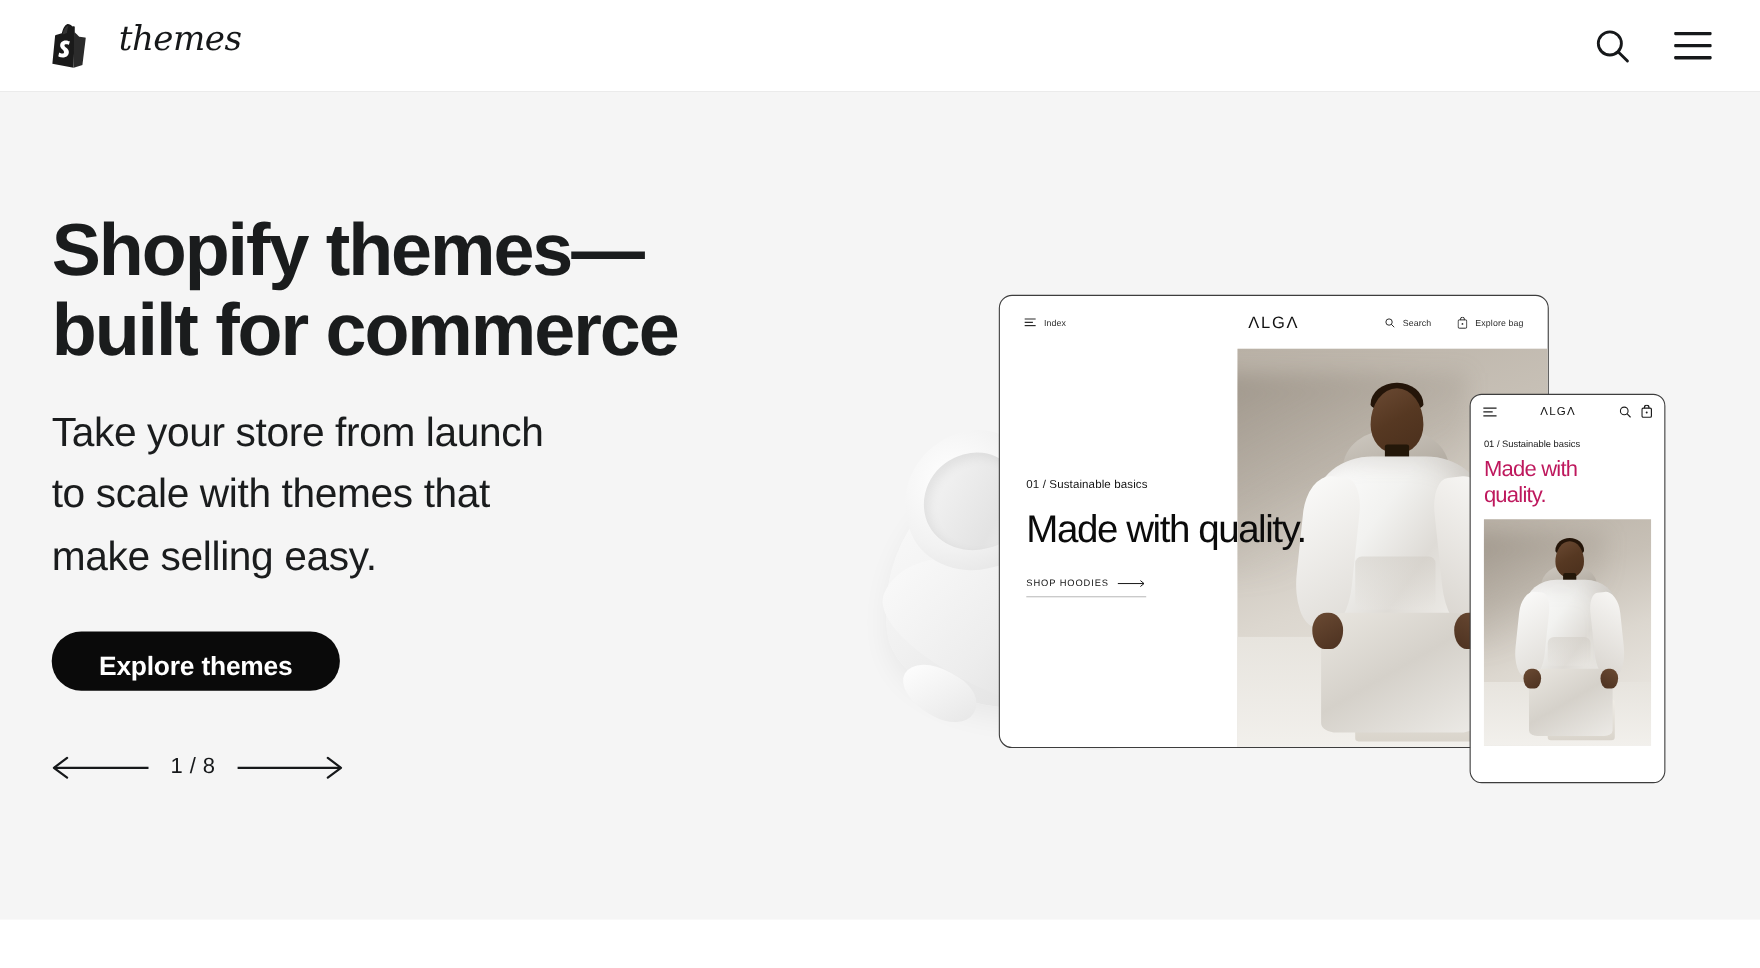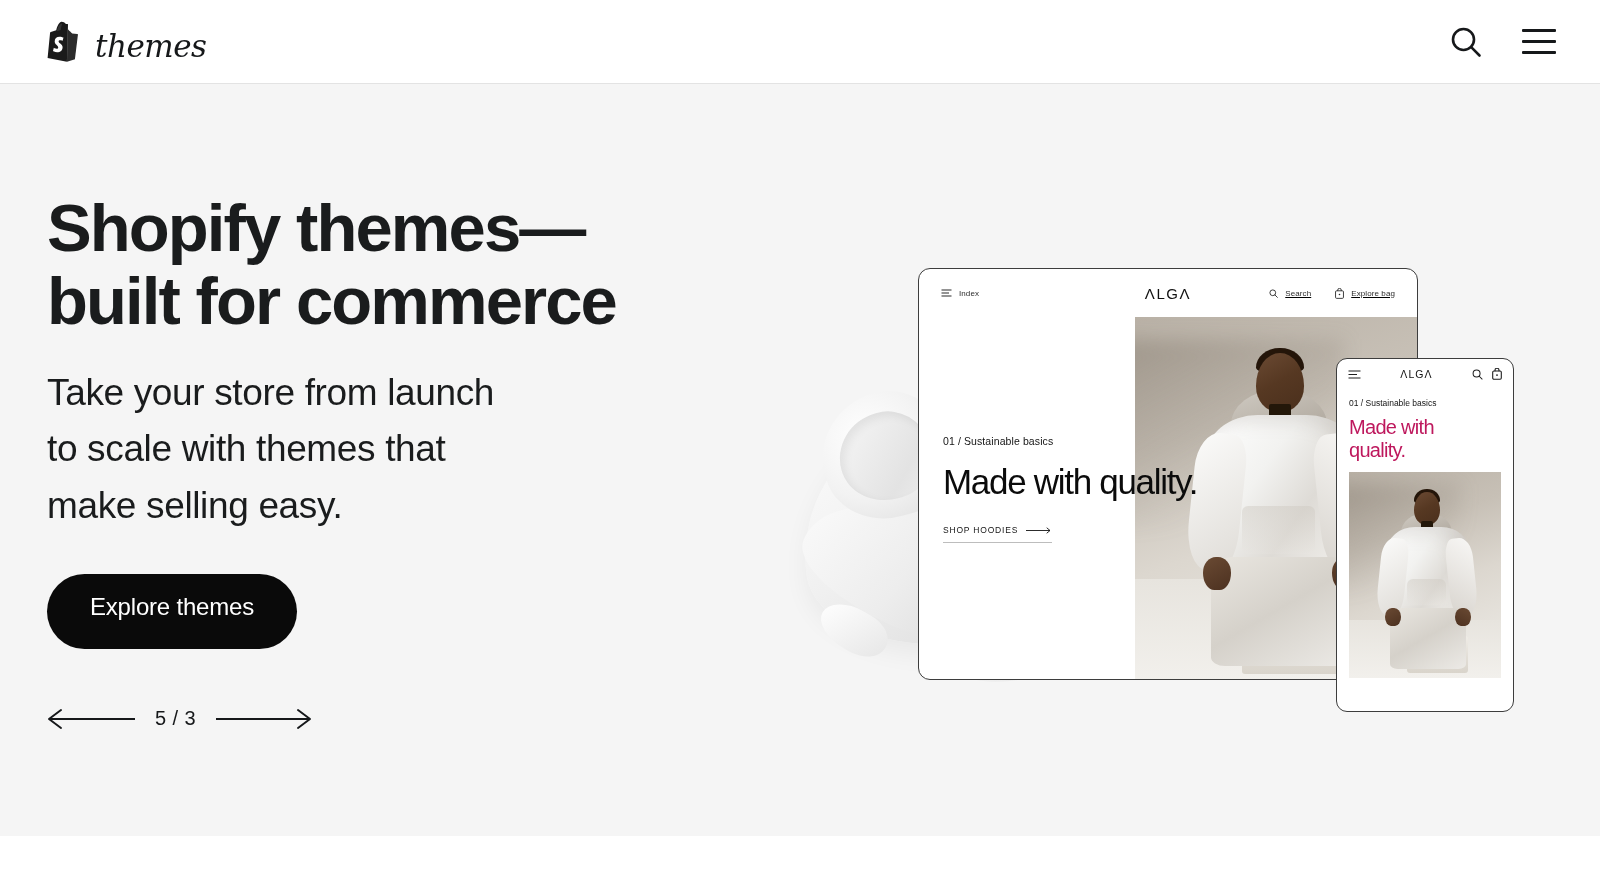--- a/index.html
+++ b/index.html
@@ -18,22 +18,22 @@
     position: relative;
     height: 84px;
     background: #ffffff;
     border-bottom: 1px solid #e3e3e3;
     display: flex;
     align-items: center;
     padding: 0 38px 0 46px;
   }
   .brand {
     display: flex;
-    align-items: flex-end;
-    gap: 13px;
+    align-items: flex-start;
+    gap: 26px;
     text-decoration: none;
   }
   .shopify-bag { display: block; }
   .brand-word {
     font-family: "DejaVu Serif", serif;
     font-style: italic;
     font-weight: 400;
     font-size: 31px;
     letter-spacing: -0.5px;
     color: #16181a;
@@ -97,24 +97,24 @@
     color: #1a1c1d;
     white-space: pre-line;
   }
   .cta-btn {
     display: inline-block;
     margin-top: 40px;
     background: #0a0a0a;
     color: #ffffff;
     border: none;
     border-radius: 40px;
-    padding: 21px 43px 30px;
+    padding: 21px 43px 9px;
     font-family: "Liberation Sans", sans-serif;
     font-size: 24px;
-    font-weight: 400;
+    font-weight: 700;
     letter-spacing: -0.2px;
     cursor: pointer;
     line-height: 1;
   }
 
   
   .carousel-nav {
     display: flex;
     align-items: center;
     margin-top: 57px;
@@ -232,21 +232,21 @@
     top: 252px;
     width: 1px;
     height: 104px;
     background: rgba(0,0,0,0.10);
     transform: rotate(9deg);
   }
 
   
   .desktop-mock {
     position: absolute;
-    left: 158px;
+    left: 148px;
     top: 184px;
     width: 500px;
     height: 412px;
     background: #ffffff;
     border: 1px solid #3d3d3d;
     border-radius: 12px;
     overflow: hidden;
     z-index: 3;
   }
   .mock-topbar {
@@ -255,21 +255,21 @@
     align-items: center;
     padding: 0 22px;
   }
   .mock-nav-left,
   .mock-nav-right {
     display: flex;
     align-items: center;
     flex: 1;
     gap: 24px;
   }
-  .mock-nav-right { justify-content: flex-end; text-decoration: underline; }
+  .mock-nav-right { justify-content: flex-end; }
   .mock-link {
     display: flex;
     align-items: center;
     gap: 7px;
     font-size: 8px;
     color: #2b2b2b;
     letter-spacing: 0.1px;
     white-space: nowrap;
   }
   .mock-logo {
@@ -526,21 +526,21 @@
 make selling easy.</p>
     <button class="cta-btn">Explore themes</button>
 
     <div class="carousel-nav">
       <button class="arrow-btn" aria-label="Previous">
         <svg width="90" height="26" viewBox="0 0 90 26">
           <line x1="2" y1="13" x2="88" y2="13" stroke="currentColor" stroke-width="2"></line>
           <polyline points="14,4 2,13 14,22" fill="none" stroke="currentColor" stroke-width="2" stroke-linecap="round" stroke-linejoin="round"></polyline>
         </svg>
       </button>
-      <span class="carousel-count">5 / 3</span>
+      <span class="carousel-count">1 / 8</span>
       <button class="arrow-btn" aria-label="Next">
         <svg width="98" height="26" viewBox="0 0 98 26">
           <line x1="2" y1="13" x2="96" y2="13" stroke="currentColor" stroke-width="2"></line>
           <polyline points="84,4 96,13 84,22" fill="none" stroke="currentColor" stroke-width="2" stroke-linecap="round" stroke-linejoin="round"></polyline>
         </svg>
       </button>
     </div>
   </div>
 
   <div class="mockup-stage">

